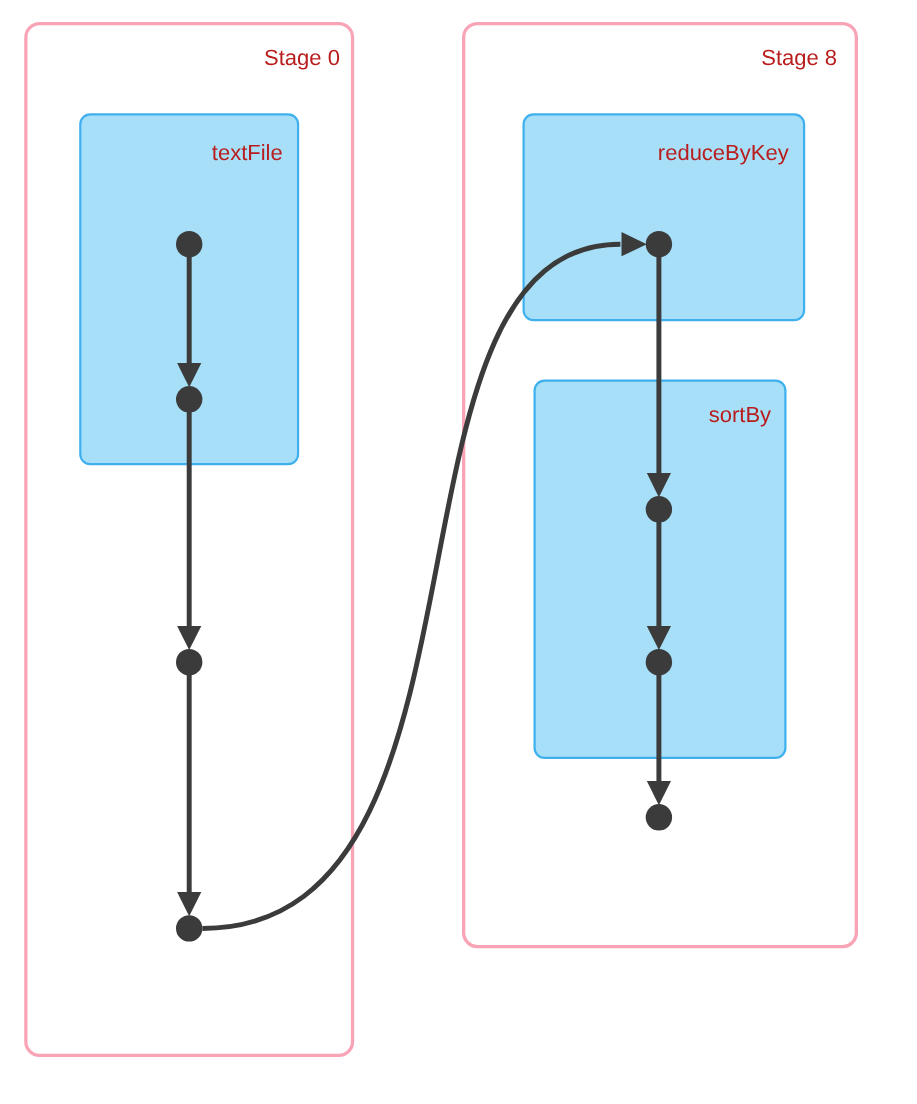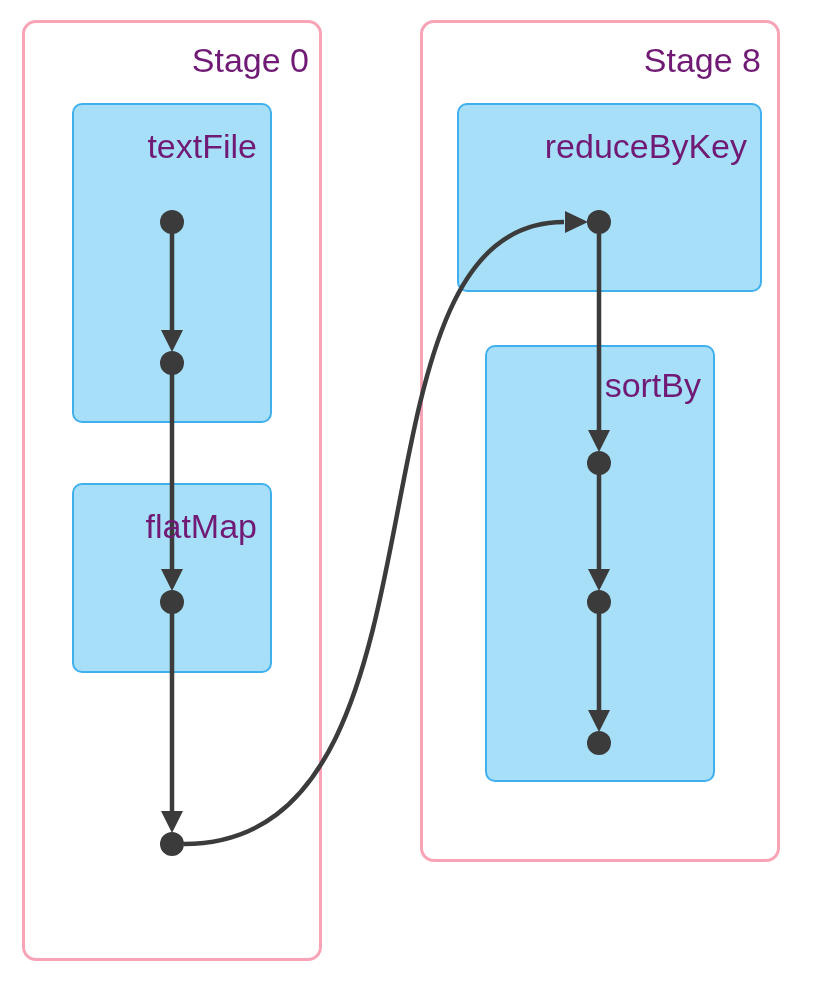--- a/index.html
+++ b/index.html
@@ -27,29 +27,29 @@
     position: absolute;
     box-sizing: border-box;
     background: #A6DFF7;
     border: 2px solid #3FB0ED;
     border-radius: 10px;
     padding-left: 38px;
   }
   #op-textfile    { left: 47px; top: 80px;  width: 200px; height: 320px; }
   #op-flatmap     { left: 47px; top: 460px; width: 200px; height: 190px; }
   #op-map         { left: 47px; top: 701px; width: 200px; height: 190px; }
-  #op-reducebykey { left: 34px; top: 80px;  width: 305px; height: 189px; }
-  #op-sortby      { left: 62px; top: 322px; width: 230px; height: 437px; text-decoration: underline; }
+  #op-reducebykey { left: 52px; top: 80px;  width: 257px; height: 189px; }
+  #op-sortby      { left: 62px; top: 322px; width: 230px; height: 345px; text-decoration: underline; }
 
   
   .lbl {
     position: absolute;
-    font-size: 34px;
+    font-size: 20px;
     line-height: 1.0;
-    color: #701a75;
+    color: #b91c1c;
     white-space: nowrap;
     z-index: 5;
   }
   .stage-lbl  { top: 20px; right: 10px; }
   #lbl-stage1 { right: 16px; }
   .op-lbl     { top: 24px; right: 13px; }
   #lbl-map    { top: 27px; right: 14px; }
   #lbl-sortby { top: 21px; right: 12px; }
 
   
@@ -67,23 +67,20 @@
 
 <div class="canvas">
 
   <div class="stage" id="stage0">
     <div class="lbl stage-lbl" id="lbl-stage0">Stage 0</div>
 
     <div class="op" id="op-textfile">
       <div class="lbl op-lbl" id="lbl-textfile">textFile</div>
     </div>
 
-    <div class="op" id="op-flatmap">
-      <div class="lbl op-lbl" id="lbl-flatmap">flatMap</div>
-    </div>
 
   </div>
 
   <div class="stage" id="stage1">
     <div class="lbl stage-lbl" id="lbl-stage1">Stage 8</div>
 
     <div class="op" id="op-reducebykey">
       <div class="lbl op-lbl" id="lbl-reducebykey">reduceByKey</div>
     </div>
 

